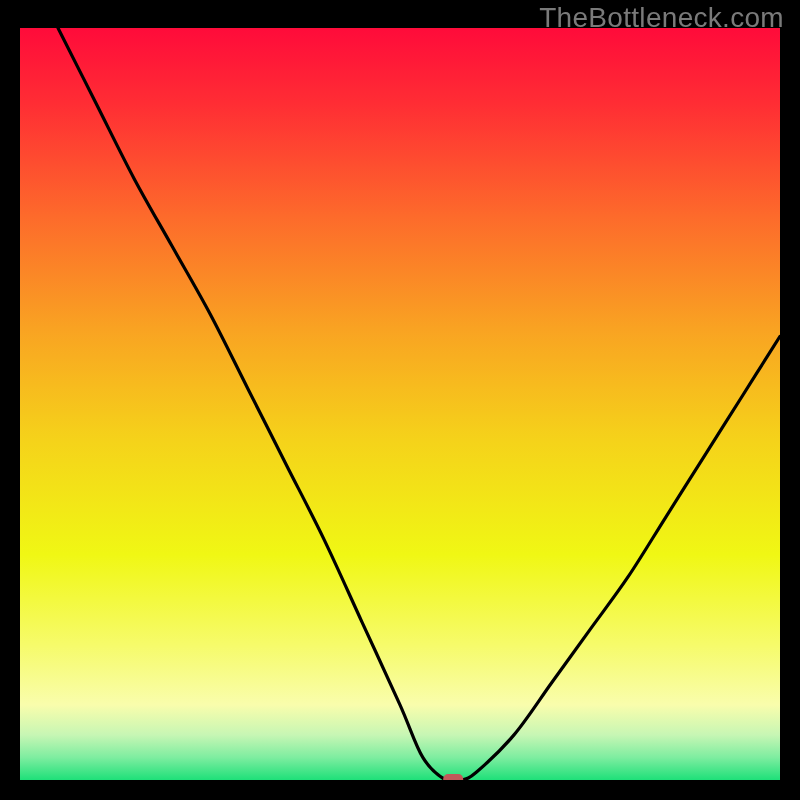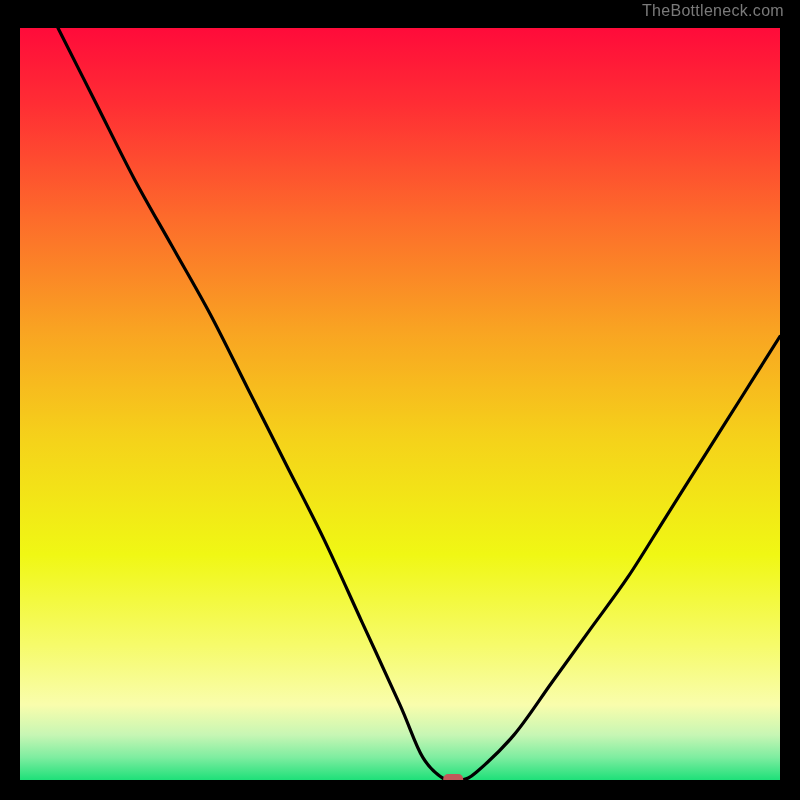--- a/index.html
+++ b/index.html
@@ -17,21 +17,21 @@
     left: 0;
     width: 800px;
     height: 800px;
     background: #000;
   }
   .watermark {
     position: absolute;
     top: 2px;
     right: 16px;
     color: #7a7a7a;
-    font-size: 16px;
+    font-size: 28px;
     font-weight: 500;
     letter-spacing: 0.3px;
     user-select: none;
   }
   .plot-area {
     position: absolute;
     left: 20px;
     top: 28px;
     width: 760px;
     height: 752px;

